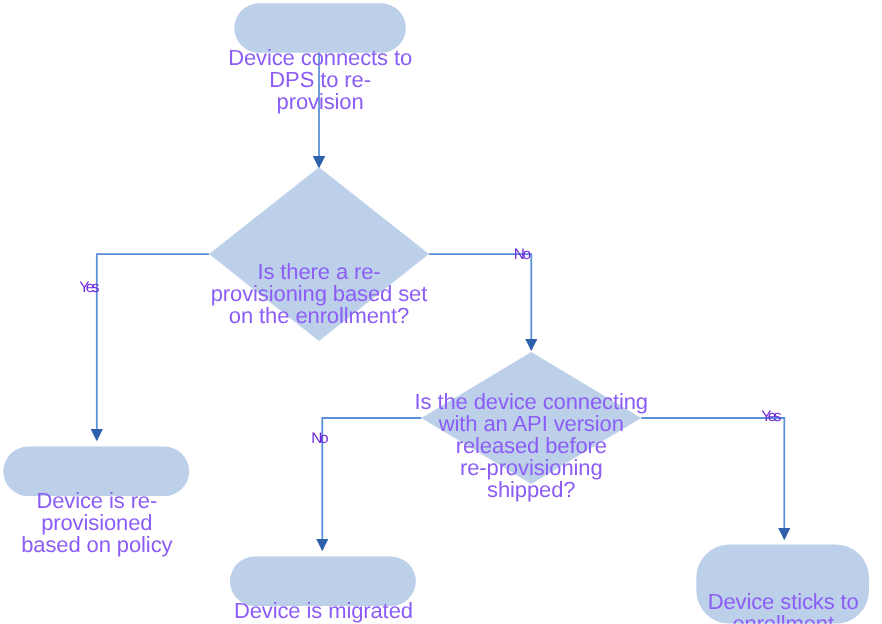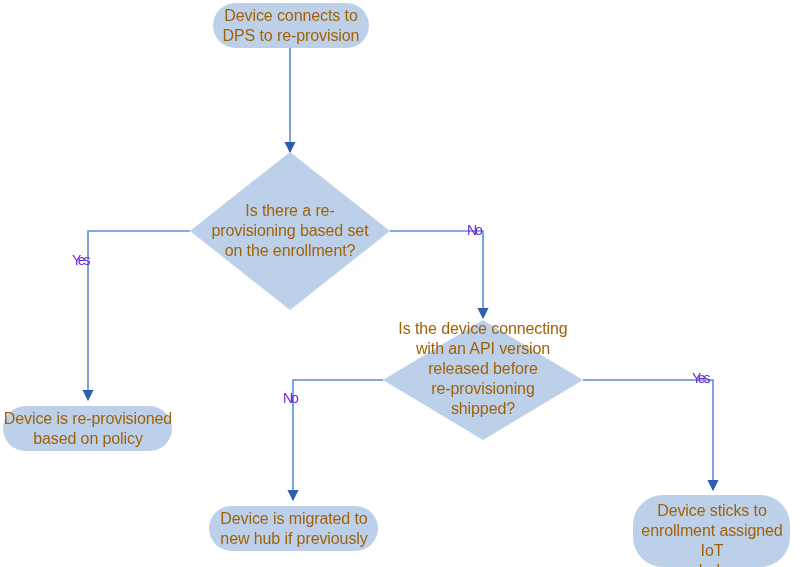--- a/index.html
+++ b/index.html
@@ -15,28 +15,29 @@
     font-family: "Liberation Sans", sans-serif;
   }
   #canvas {
     position: absolute;
     left: 0; top: 0;
     width: 802px;
     height: 567px;
   }
   .node-text {
     position: absolute;
-    color: #a16207;
+    color: #8b5cf6;
     font-family: "Liberation Sans", sans-serif;
-    font-size: 16px;
+    font-size: 20px;
     line-height: 20px;
     text-align: center;
     white-space: pre-line;
     letter-spacing: -0.1px;
     pointer-events: none;
+    margin-top: 37px;
   }
   .edge-label {
     position: absolute;
     color: #6d28d9;
     font-family: "Liberation Sans", sans-serif;
     font-size: 14px;
     line-height: 16px;
     letter-spacing: -2.2px;
     white-space: nowrap;
   }

